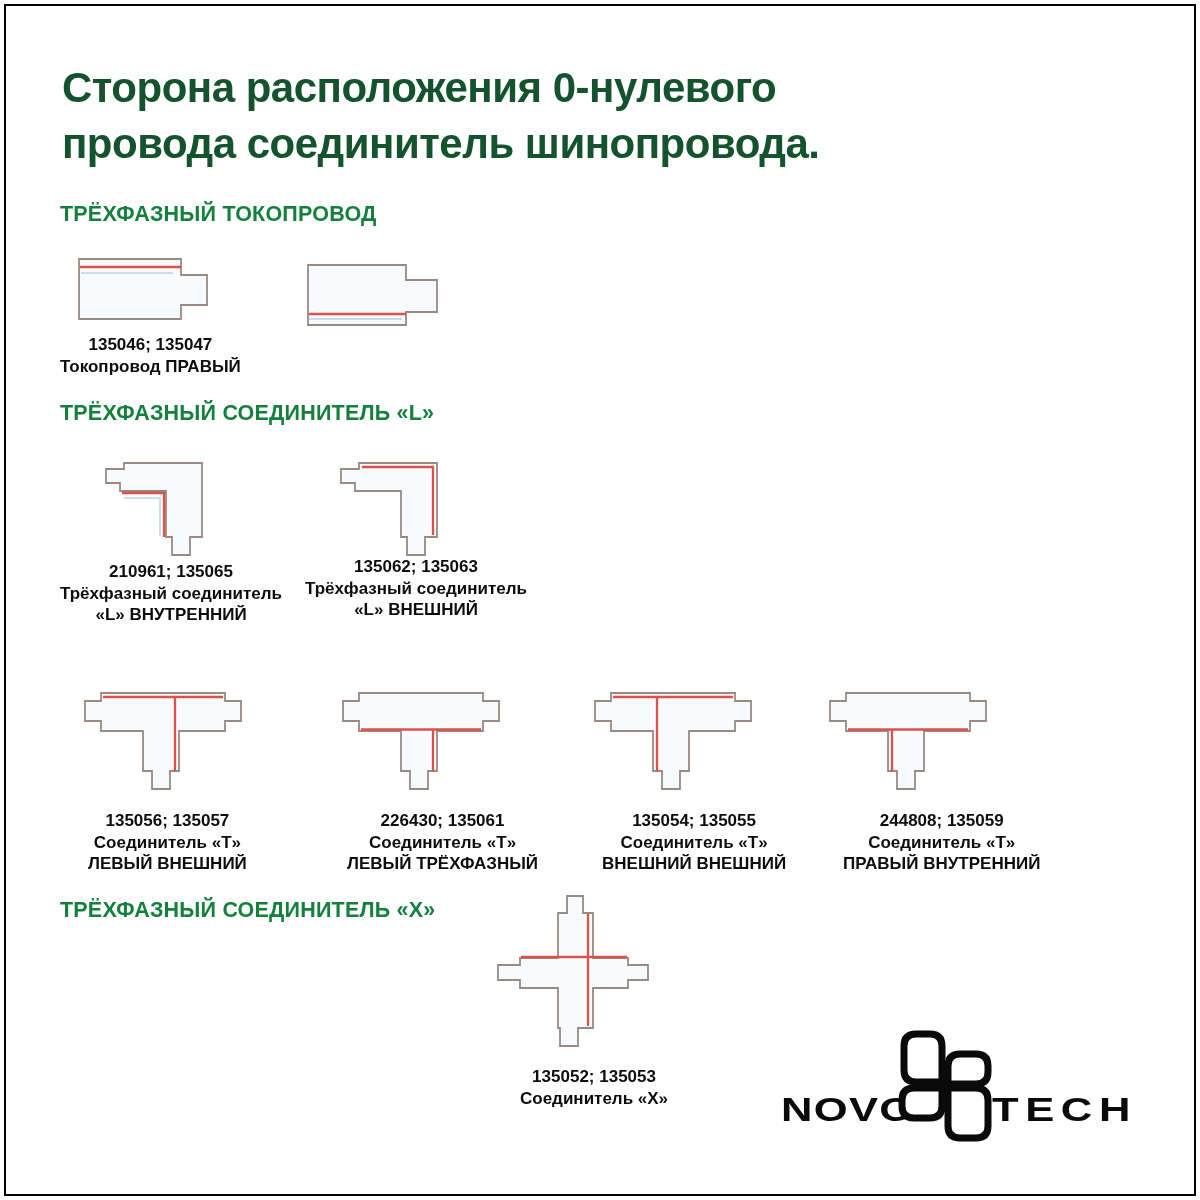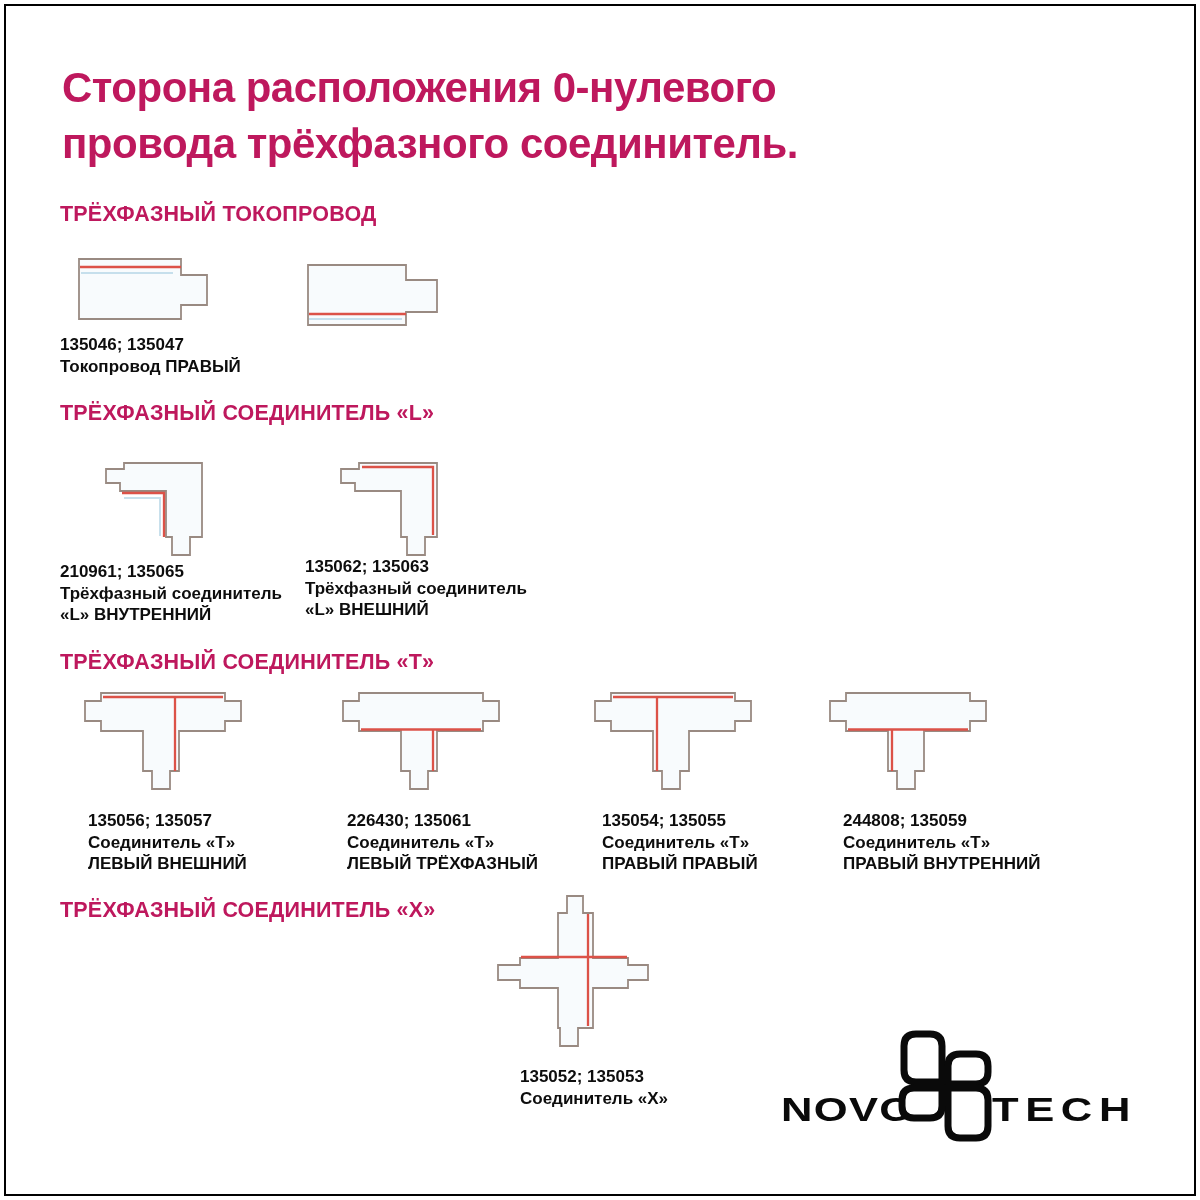--- a/index.html
+++ b/index.html
@@ -11,45 +11,45 @@
   }
   html,body{margin:0;padding:0;background:#ffffff;}
   #page{
     position:relative;width:1200px;height:1200px;background:#ffffff;overflow:hidden;
     font-family:"Liberation Sans",sans-serif;color:var(--ink);
   }
   .frame{position:absolute;inset:4px;border:2px solid #000;pointer-events:none;}
   .abs{position:absolute;}
   .title{
     left:62px;top:60px;width:1080px;
-    font-size:42px;font-weight:bold;line-height:56px;letter-spacing:-0.5px;color:#be185d;
+    font-size:42px;font-weight:bold;line-height:56px;letter-spacing:-0.5px;color:#14532d;
   }
   .section-header{
-    font-size:21.5px;font-weight:bold;letter-spacing:0.2px;color:#be185d;white-space:nowrap;
+    font-size:21.5px;font-weight:bold;letter-spacing:0.2px;color:#15803d;white-space:nowrap;
   }
-  .labels{font-size:17px;font-weight:bold;line-height:21.5px;white-space:nowrap;color:var(--ink);}
+  .labels{font-size:17px;font-weight:bold;line-height:21.5px;white-space:nowrap;color:var(--ink);text-align:center;}
   svg.diagram{overflow:visible;display:block;}
   .outline{fill:var(--fill);stroke:var(--outline);stroke-width:1.8;stroke-linejoin:miter;}
   .wire-red{fill:none;stroke:var(--red);stroke-width:2.3;}
   .wire-blue{fill:none;stroke:var(--blue);stroke-width:2;opacity:.75;}
   .logo-word{
     font-size:33px;font-weight:bold;color:#0a0a0a;
     transform:scaleX(1.32);transform-origin:left center;white-space:nowrap;
   }
   .petal{fill:#ffffff;stroke:#0a0a0a;stroke-width:7;}
 </style>
 </head>
 <body>
 
 <div id="page">
   <div class="frame"></div>
 
   <div class="abs title">
     <div>Сторона расположения 0-нулевого</div>
-    <div>провода трёхфазного соединитель.</div>
+    <div>провода соединитель шинопровода.</div>
   </div>
 
   <div class="abs section-header" style="left:60px;top:202px">ТРЁХФАЗНЫЙ ТОКОПРОВОД</div>
 
   <svg class="abs diagram" style="left:75px;top:253px" width="140" height="75" viewBox="0 0 140 75">
     <polygon class="outline" points="4,6 106,6 106,22 132,22 132,52 106,52 106,66 4,66"></polygon>
     <line class="wire-blue" x1="6" y1="20" x2="98" y2="20"></line>
     <line class="wire-red" x1="5" y1="14" x2="106" y2="14"></line>
   </svg>
 
@@ -81,21 +81,20 @@
     <div>210961; 135065</div>
     <div>Трёхфазный соединитель</div>
     <div>«L» ВНУТРЕННИЙ</div>
   </div>
   <div class="abs labels" style="left:305px;top:556px">
     <div>135062; 135063</div>
     <div>Трёхфазный соединитель</div>
     <div>«L» ВНЕШНИЙ</div>
   </div>
 
-  <div class="abs section-header" style="left:60px;top:650px">ТРЁХФАЗНЫЙ СОЕДИНИТЕЛЬ «Т»</div>
 
   <svg class="abs diagram" style="left:83px;top:683px" width="160" height="110" viewBox="0 0 160 110">
     <polygon class="outline" points="18,10 142,10 142,18 158,18 158,38 142,38 142,48 96,48 96,88 87,88 87,106 69,106 69,88 60,88 60,48 18,48 18,38 2,38 2,18 18,18"></polygon>
     <line class="wire-red" x1="20" y1="14" x2="140" y2="14"></line>
     <line class="wire-red" x1="92" y1="14" x2="92" y2="88"></line>
   </svg>
 
   <svg class="abs diagram" style="left:341px;top:683px" width="160" height="110" viewBox="0 0 160 110">
     <polygon class="outline" points="18,10 142,10 142,18 158,18 158,38 142,38 142,48 96,48 96,88 87,88 87,106 69,106 69,88 60,88 60,48 18,48 18,38 2,38 2,18 18,18"></polygon>
     <line class="wire-red" x1="20" y1="46.5" x2="140" y2="46.5"></line>
@@ -120,21 +119,21 @@
     <div>ЛЕВЫЙ ВНЕШНИЙ</div>
   </div>
   <div class="abs labels" style="left:347px;top:810px">
     <div>226430; 135061</div>
     <div>Соединитель «Т»</div>
     <div>ЛЕВЫЙ ТРЁХФАЗНЫЙ</div>
   </div>
   <div class="abs labels" style="left:602px;top:810px">
     <div>135054; 135055</div>
     <div>Соединитель «Т»</div>
-    <div>ПРАВЫЙ ПРАВЫЙ</div>
+    <div>ВНЕШНИЙ ВНЕШНИЙ</div>
   </div>
   <div class="abs labels" style="left:843px;top:810px">
     <div>244808; 135059</div>
     <div>Соединитель «Т»</div>
     <div>ПРАВЫЙ ВНУТРЕННИЙ</div>
   </div>
 
   <div class="abs section-header" style="left:60px;top:898px">ТРЁХФАЗНЫЙ СОЕДИНИТЕЛЬ «Х»</div>
 
   <svg class="abs diagram" style="left:490px;top:886px" width="166" height="170" viewBox="0 0 166 170">

